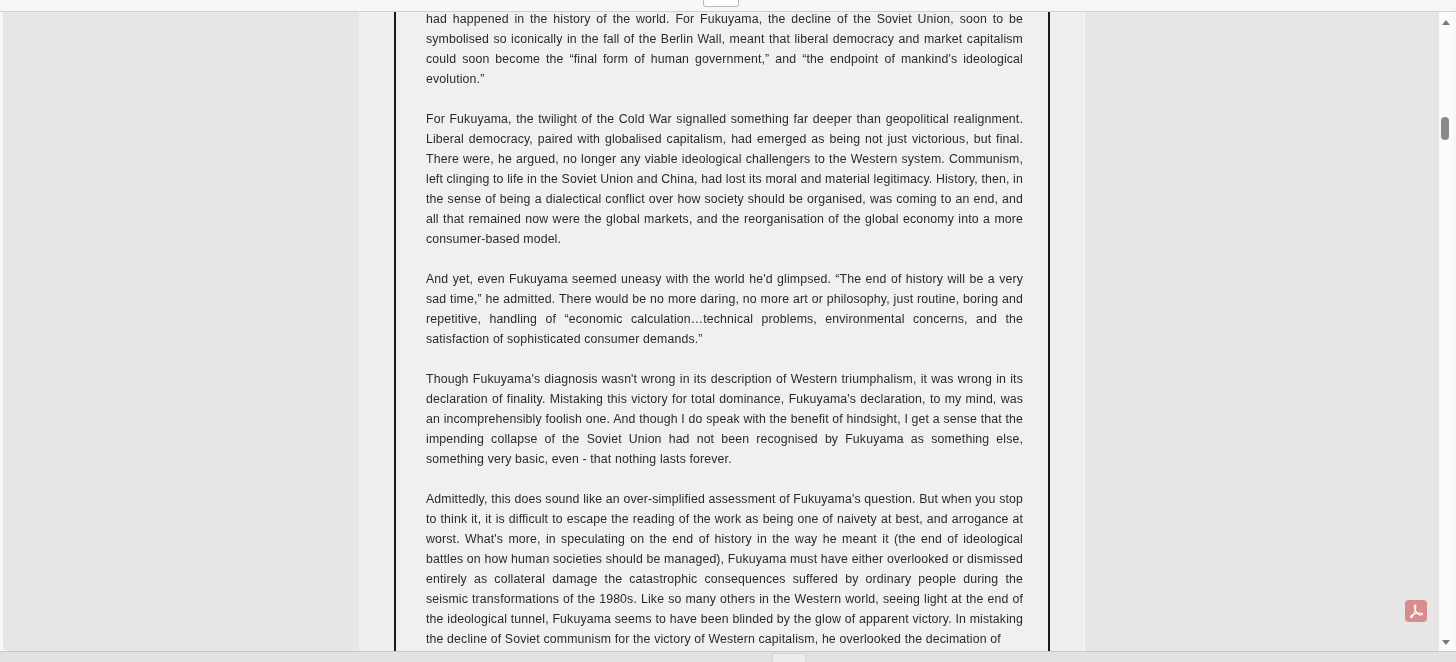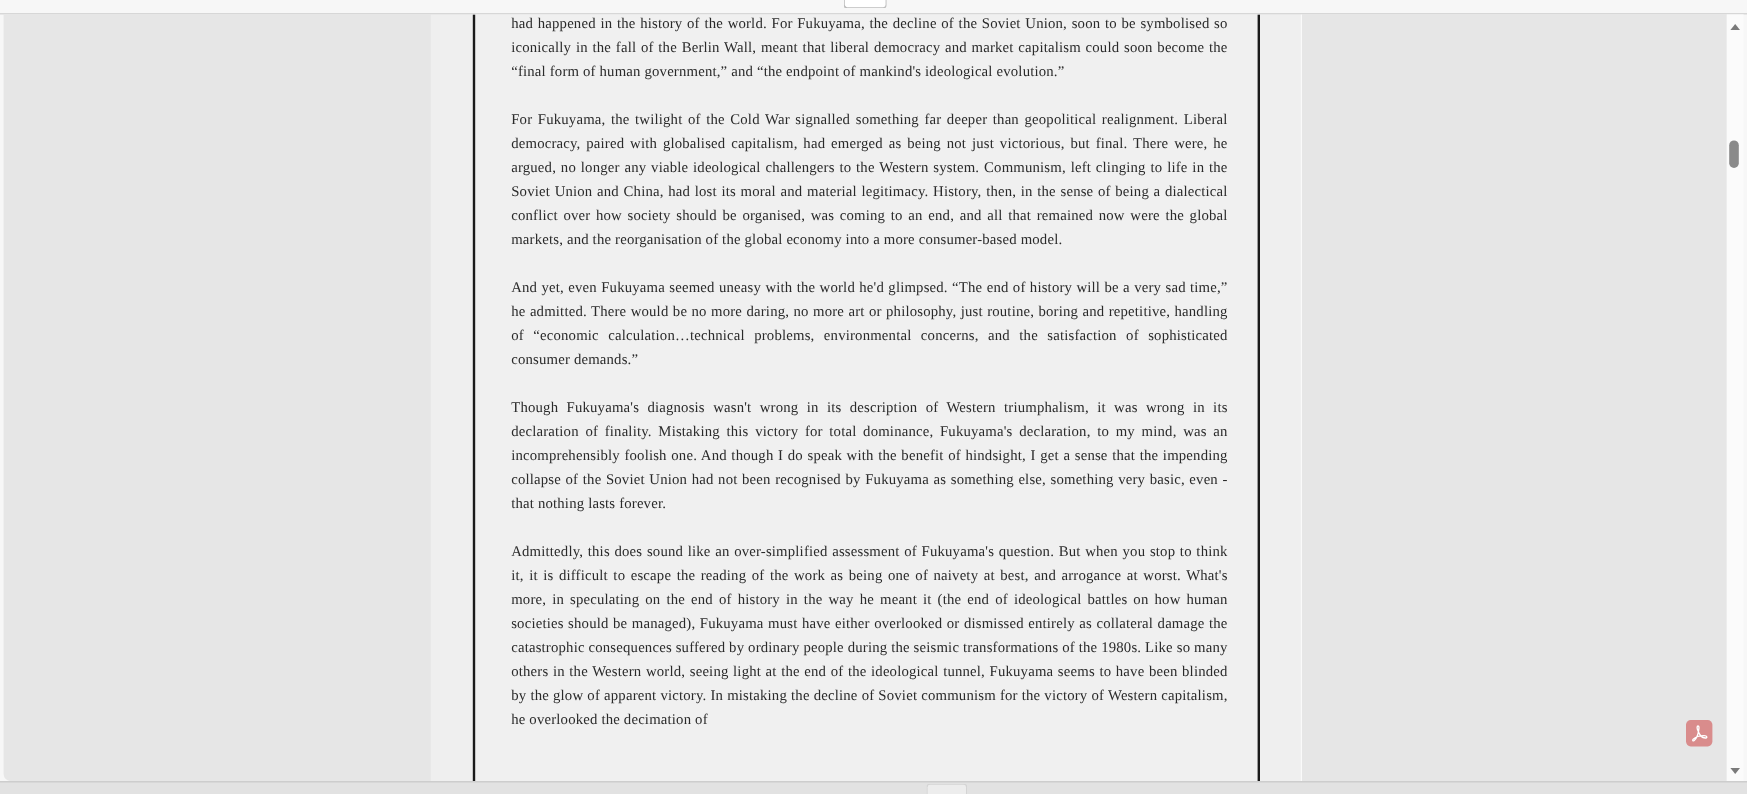--- a/index.html
+++ b/index.html
@@ -31,21 +31,21 @@
       border-left: 2px solid #1a1a1a; border-right: 2px solid #1a1a1a;
     }
     .content {
       position: absolute; left: 30px; top: -3px; width: 597px;
       color: #2a2a2a;
       font-family: "Liberation Sans", sans-serif;
       font-size: 12.3px;
       line-height: 20px;
       letter-spacing: 0.15px;
     }
-    .content p { margin: 0 0 20px 0; text-align: justify; font-family: Liberation Serif, serif; }
+    .content p { margin: 0 0 20px 0; text-align: justify; }
     .scrollbar {
       position: absolute; left: 1439px; top: 12px; width: 14px; height: 639px;
       background: #fbfbfb;
     }
     .scroll-up {
       position: absolute; left: 3px; top: 8px; width: 0; height: 0;
       border-left: 4px solid transparent; border-right: 4px solid transparent;
       border-bottom: 5px solid #7a7a7a;
     }
     .scroll-down {

